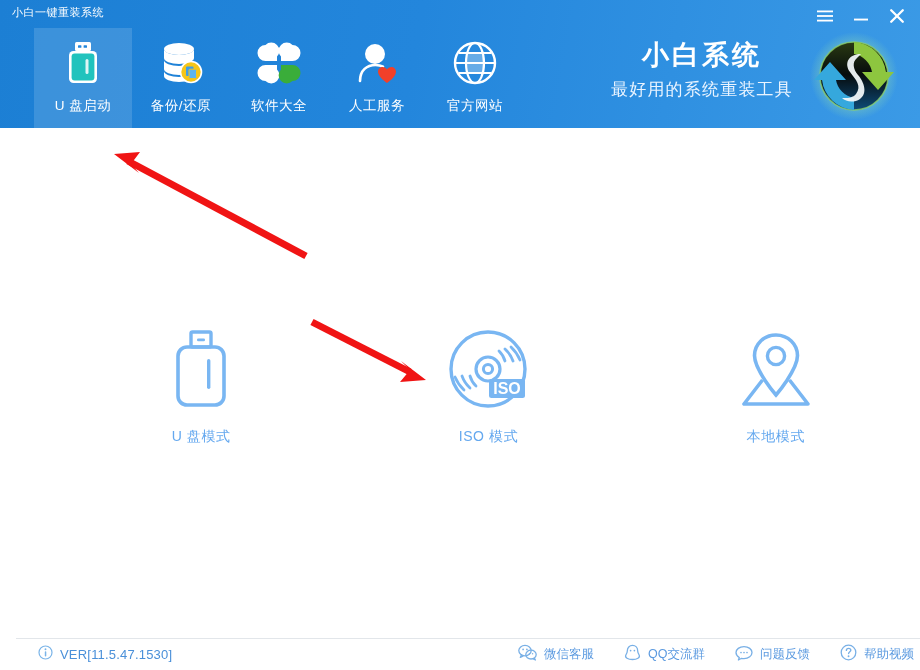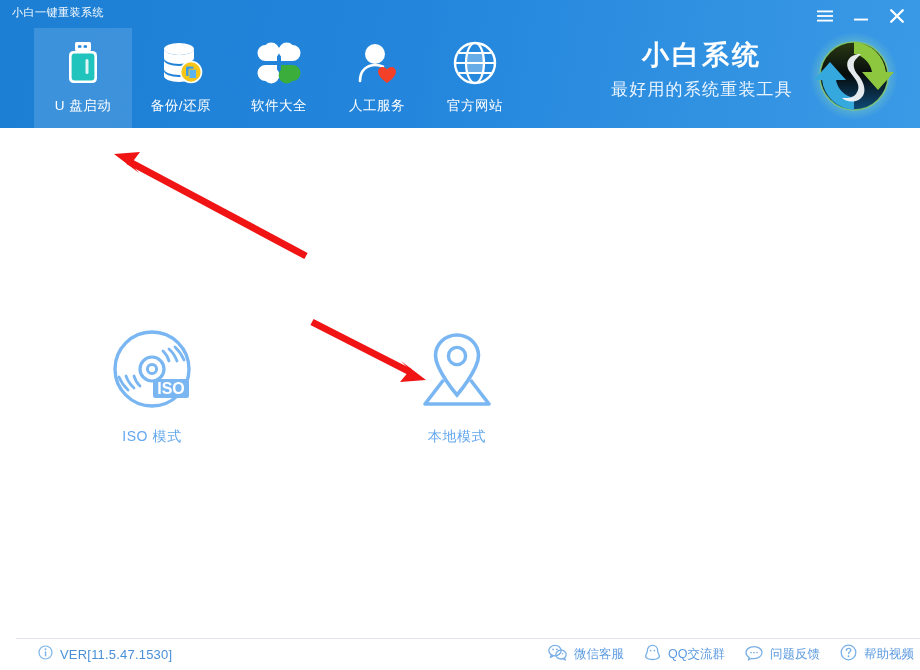--- a/index.html
+++ b/index.html
@@ -183,21 +183,21 @@
     color: #4a90d9;
     letter-spacing: 0.2px;
     white-space: nowrap;
   }
   .flinks {
     position: absolute;
     right: 22px; top: 0;
     height: 31px;
     display: flex;
     align-items: center;
-    gap: 20px;
+    gap: 30px;
   }
   .flink {
     display: flex;
     align-items: center;
     gap: 7px;
     cursor: pointer;
   }
   .flink-text {
     font-size: 12.5px;
     color: #5b9ae0;
@@ -331,20 +331,31 @@
         <path d="M55 26 C42 26 38 36 44 44 C50 52 56 58 50 66 C46 71 38 70 36 70
                  C40 74 48 75 54 71 C62 65 58 54 52 47 C47 41 46 34 51 30 z" fill="#f0f6f8" opacity="0.95"></path>
       </svg>
     </div>
   </div>
 
   <div class="main">
 
     <div class="modes">
 
+      <div class="mode mode-u">
+        <div class="mode-icon">
+          <svg width="64" height="82" viewBox="0 0 64 82">
+            <rect x="22" y="3" width="20" height="15" rx="1.6" fill="none" stroke="#79b6f2" stroke-width="3.4"></rect>
+            <rect x="28" y="9.4" width="8" height="2.8" rx="1.3" fill="#79b6f2"></rect>
+            <rect x="9" y="18" width="46" height="58" rx="9" fill="none" stroke="#79b6f2" stroke-width="3.6"></rect>
+            <rect x="38" y="30" width="3.4" height="30" rx="1.7" fill="#79b6f2"></rect>
+          </svg>
+        </div>
+        <div class="mode-label">U 盘模式</div>
+      </div>
 
       <div class="mode mode-iso">
         <div class="mode-icon">
           <svg width="82" height="82" viewBox="0 0 82 82">
             <circle cx="41" cy="40" r="37" fill="none" stroke="#79b6f2" stroke-width="3.4"></circle>
             <circle cx="41" cy="40" r="12" fill="none" stroke="#79b6f2" stroke-width="3.2"></circle>
             <circle cx="41" cy="40" r="4.6" fill="none" stroke="#79b6f2" stroke-width="3"></circle>
             <path d="M52 22 A22 22 0 0 1 58 32" fill="none" stroke="#79b6f2" stroke-width="2.8" stroke-linecap="round"></path>
             <path d="M58 20 A30 30 0 0 1 66 32" fill="none" stroke="#79b6f2" stroke-width="2.8" stroke-linecap="round"></path>
             <path d="M64 18 A38 38 0 0 1 73 31" fill="none" stroke="#79b6f2" stroke-width="2.8" stroke-linecap="round"></path>

